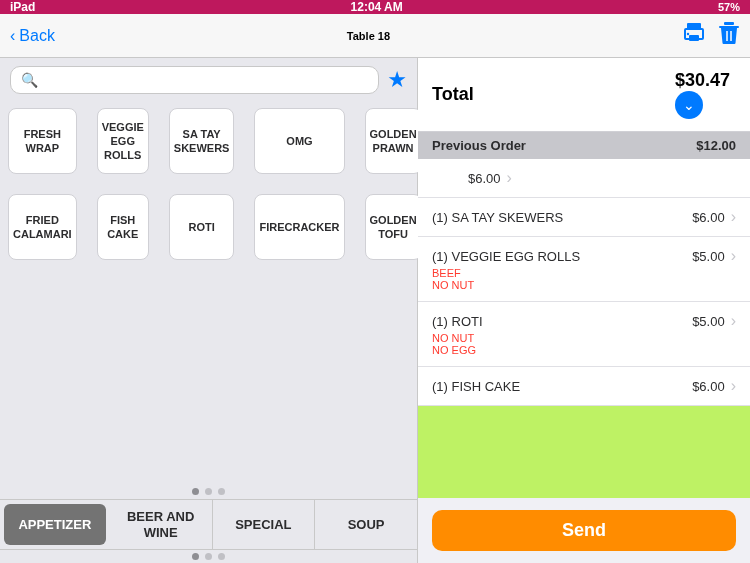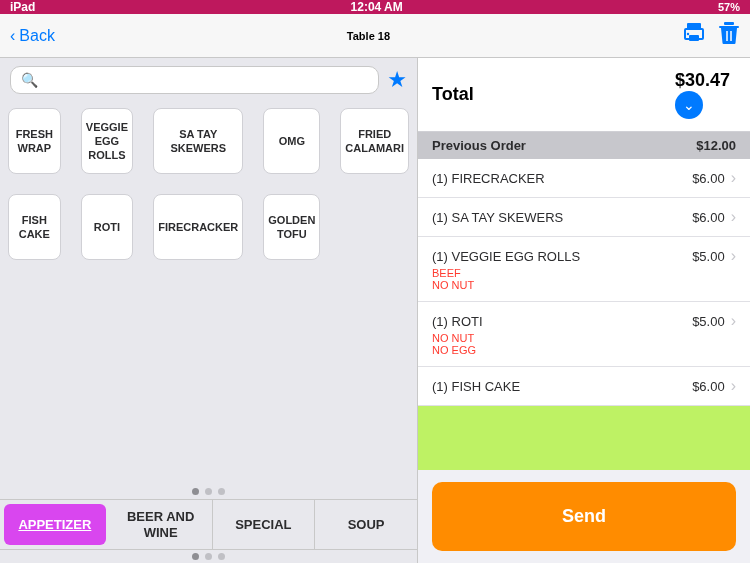--- a/index.html
+++ b/index.html
@@ -179,26 +179,25 @@
       border-right: 1px solid #c8c8c8;
       line-height: 1.2;
       display: flex;
       align-items: center;
       justify-content: center;
       text-align: center;
       padding: 4px;
     }
     .cat-tab:last-child { border-right: none; }
     .cat-tab.active {
-      background: #d946ef;
+      background: #737373;
       color: white;
       border-radius: 6px;
       margin: 4px;
       border: none;
-      text-decoration: underline;
     }
     
     .pagination-dots-2 {
       display: flex;
       justify-content: center;
       padding: 3px 0;
       gap: 6px;
       background: #e8e8ed;
       border-top: 1px solid #c8c8c8;
     }
@@ -306,21 +305,21 @@
       background: #f0f0f5;
     }
     .send-btn {
       width: 100%;
       background: #ff8c00;
       color: white;
       border: none;
       border-radius: 10px;
       font-size: 18px;
       font-weight: 600;
-      padding: 24px;
+      padding: 10px;
       cursor: pointer;
     }
   </style>
 </head>
 <body>
 
 <div class="status-bar">
   <span>iPad</span>
   <span class="time">12:04 AM</span>
   <span class="right">
@@ -365,20 +364,21 @@
         <input type="text" placeholder="" style="">
       </div>
       <button class="fav-btn">★</button>
     </div>
 
     <div class="menu-grid" id="menu-grid">
     <div class="menu-item">FRESH WRAP</div>
         <div class="menu-item">VEGGIE EGG ROLLS</div>
         <div class="menu-item">SA TAY SKEWERS</div>
         <div class="menu-item">OMG</div>
+        <div class="menu-item">GOLDEN PRAWN</div>
         <div class="menu-item">FRIED CALAMARI</div>
         <div class="menu-item">FISH CAKE</div>
         <div class="menu-item">ROTI</div>
         <div class="menu-item">FIRECRACKER</div>
         <div class="menu-item">GOLDEN TOFU</div>
       </div>
 
     <div class="pagination-dots">
       <div class="dot active"></div>
       <div class="dot"></div>
@@ -411,24 +411,20 @@
         </button>
       </div>
     </div>
 
     <div class="order-list" id="order-list">
     <div class="order-section-header">
           <span>Previous Order</span>
           <span>$12.00</span>
         </div>
         <div class="order-item">
-      <div class="order-item-left">
-        <span class="order-item-name">(1) FIRECRACKER</span>
-        
-      </div>
       <div class="order-item-right">
         <span class="order-item-price">$6.00</span>
         <span class="arrow-icon">›</span>
       </div>
     </div>
         <div class="order-item">
       <div class="order-item-left">
         <span class="order-item-name">(1) SA TAY SKEWERS</span>
         
       </div>

